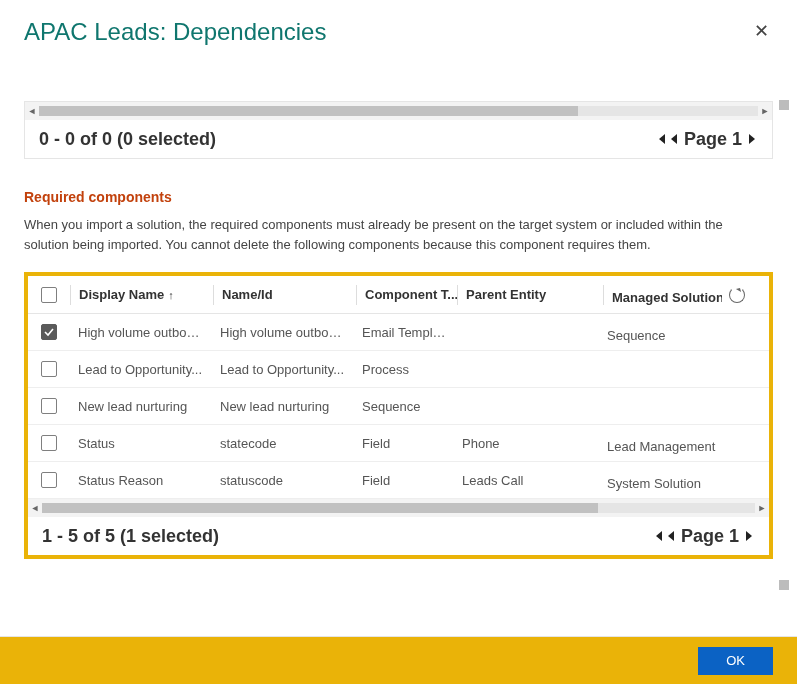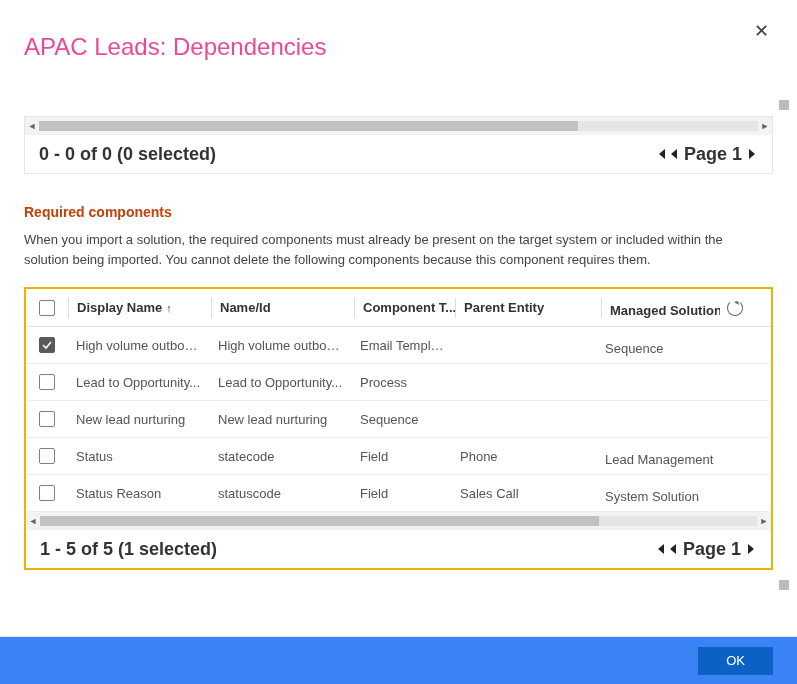--- a/index.html
+++ b/index.html
@@ -14,23 +14,22 @@
       overflow: hidden;
     }
     .dialog {
       padding: 18px 24px 0 24px;
       height: 640px;
       position: relative;
     }
     .title {
       font-size: 24px;
       font-weight: 400;
-      color: #ec4899;
+      color: #0f766e;
       margin-bottom: 8px;
-      margin-top: 15px;
     }
     .close-x {
       position: absolute;
       top: 20px;
       right: 28px;
       font-size: 18px;
       color: #444;
       cursor: pointer;
       font-weight: 300;
     }
@@ -123,21 +122,21 @@
     }
     .section-desc {
       margin-top: 10px;
       color: #444;
       line-height: 1.5;
       padding-right: 20px;
     }
 
     .grid2 {
       margin-top: 18px;
-      border: 2px solid #eab308;
+      border: 4px solid #eab308;
     }
     .grid-header {
       display: flex;
       align-items: center;
       height: 38px;
       border-bottom: 1px solid #e5e5e5;
       background: #fff;
       font-weight: 600;
       color: #333;
     }
@@ -179,21 +178,21 @@
       position: absolute;
       bottom: 0;
       left: 0;
       right: 0;
       height: 48px;
       border-top: 1px solid #e5e5e5;
       display: flex;
       align-items: center;
       justify-content: flex-end;
       padding-right: 24px;
-      background: #3b82f6;
+      background: #eab308;
     }
     .ok-btn {
       background: #0b62c4;
       color: #fff;
       border: none;
       height: 28px;
       padding: 0 28px;
       font-size: 13px;
       cursor: pointer;
     }
@@ -329,21 +328,21 @@
           <div class="cell col-parent">Phone</div>
           <div class="cell col-managed" style="width:148px">Lead Management</div>
         </div>
         <div class="grid-row">
           <div class="col-check">
             <span class="cb"></span>
           </div>
           <div class="cell col-disp">Status Reason</div>
           <div class="cell col-name">statuscode</div>
           <div class="cell col-type">Field</div>
-          <div class="cell col-parent">Sales Call</div>
+          <div class="cell col-parent">Leads Call</div>
           <div class="cell col-managed" style="width:148px">System Solution</div>
         </div>
       </div>
 
     <div class="hscroll">
       <div class="harrow">◄</div>
       <div class="htrack">
           <div class="hthumb" style="width:78%"></div>
         </div>
       <div class="harrow">►</div>

